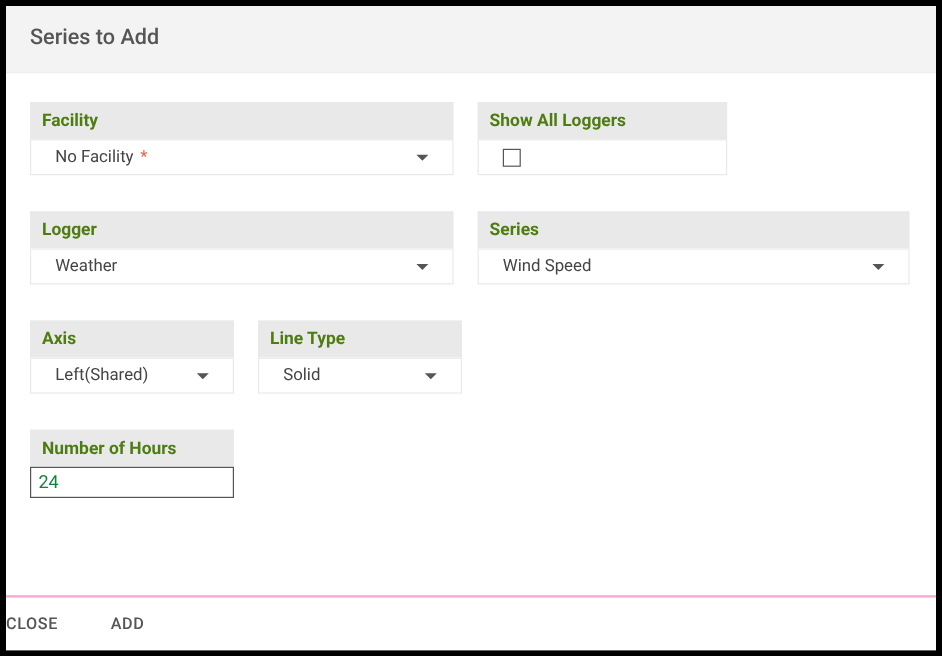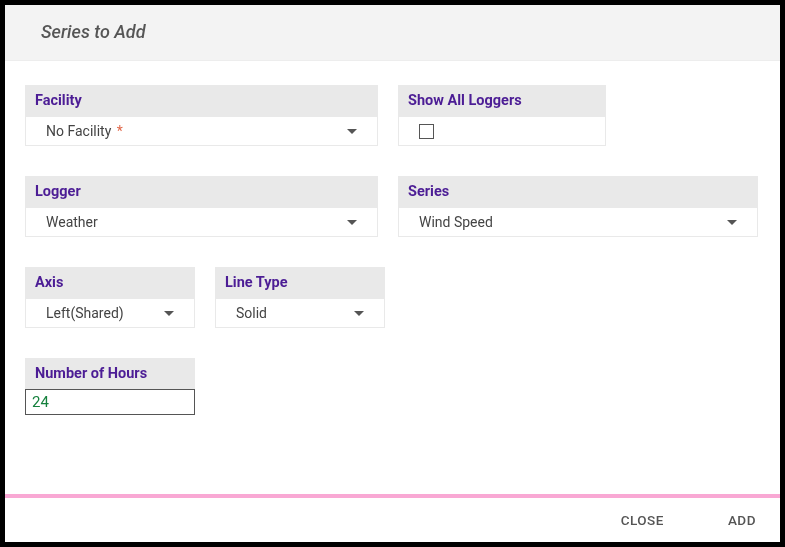--- a/index.html
+++ b/index.html
@@ -7,23 +7,22 @@
       font-family: "Segoe UI", Roboto, Arial, sans-serif;
       background: #fff;
       width: 785px;
       height: 547px;
       border: 5px solid #000;
       display: flex;
       flex-direction: column;
     }
     .header {
       background: #f3f3f3;
-      padding: 16px 36px 18px;
+      padding: 16px 20px 18px;
       border-bottom: 1px solid #ededed;
-      font-style: italic;
     }
     .header-title {
       font-size: 18px;
       color: #555;
       font-weight: 500;
     }
     .content {
       flex: 1;
       padding: 24px 20px 0 20px;
       overflow: hidden;
@@ -35,21 +34,21 @@
     }
     .field {
       display: flex;
       flex-direction: column;
     }
     .field-label {
       background: #e9e9e9;
       padding: 7px 10px;
       font-size: 14.5px;
       font-weight: 700;
-      color: #4c1d95;
+      color: #4d7c0f;
     }
     .field-body {
       border: 1px solid #e9e9e9;
       background: #fff;
       min-height: 30px;
       font-size: 14px;
       color: #444;
       display: flex;
       align-items: center;
       padding: 0 20px;
@@ -96,25 +95,24 @@
     .hours-input {
       border: 1px solid #555;
       height: 26px;
       width: 170px;
       font-size: 15px;
       padding: 0 6px;
       color: #15803d;
       font-family: inherit;
     }
     .footer {
-      border-top: 4px solid #f9a8d4;
+      border-top: 2px solid #f9a8d4;
       padding: 14px 24px 14px 0;
       display: flex;
-      justify-content: flex-end;
-      gap: 64px;
+      gap: 44px;
     }
     .footer button {
       border: none;
       background: none;
       font-family: inherit;
       font-size: 13.5px;
       letter-spacing: 0.5px;
       color: #555;
       font-weight: 500;
       cursor: pointer;

